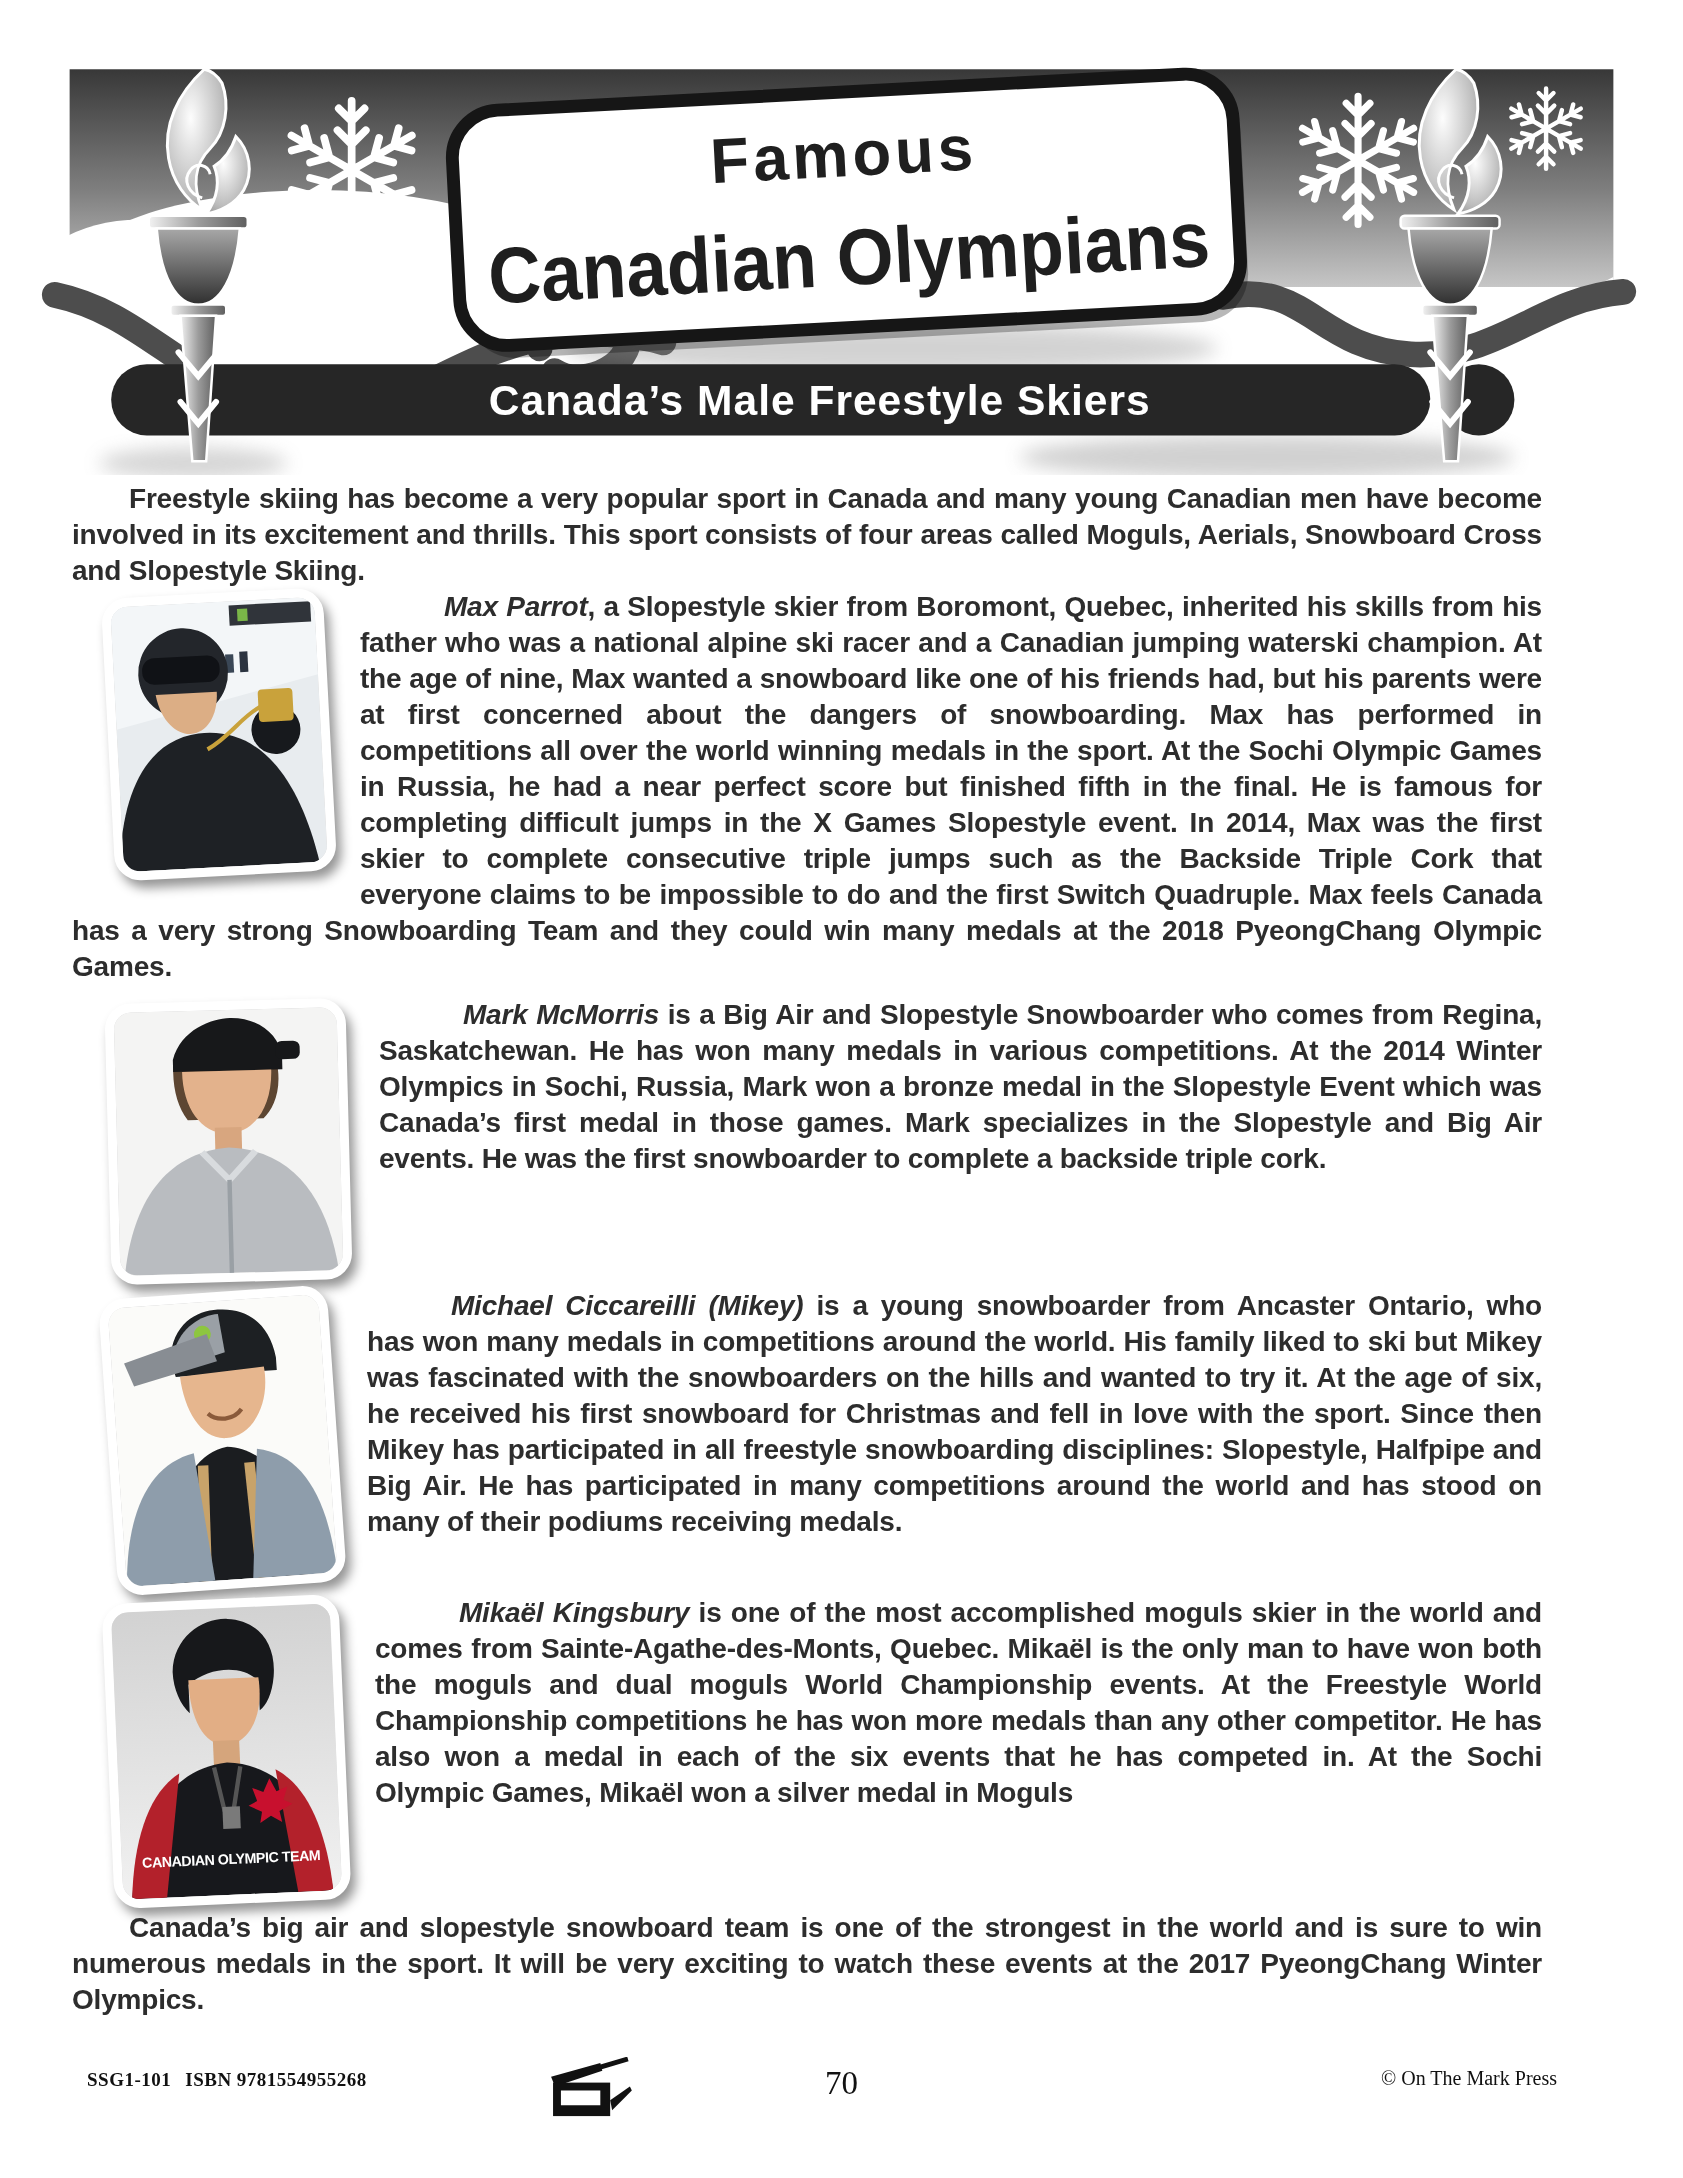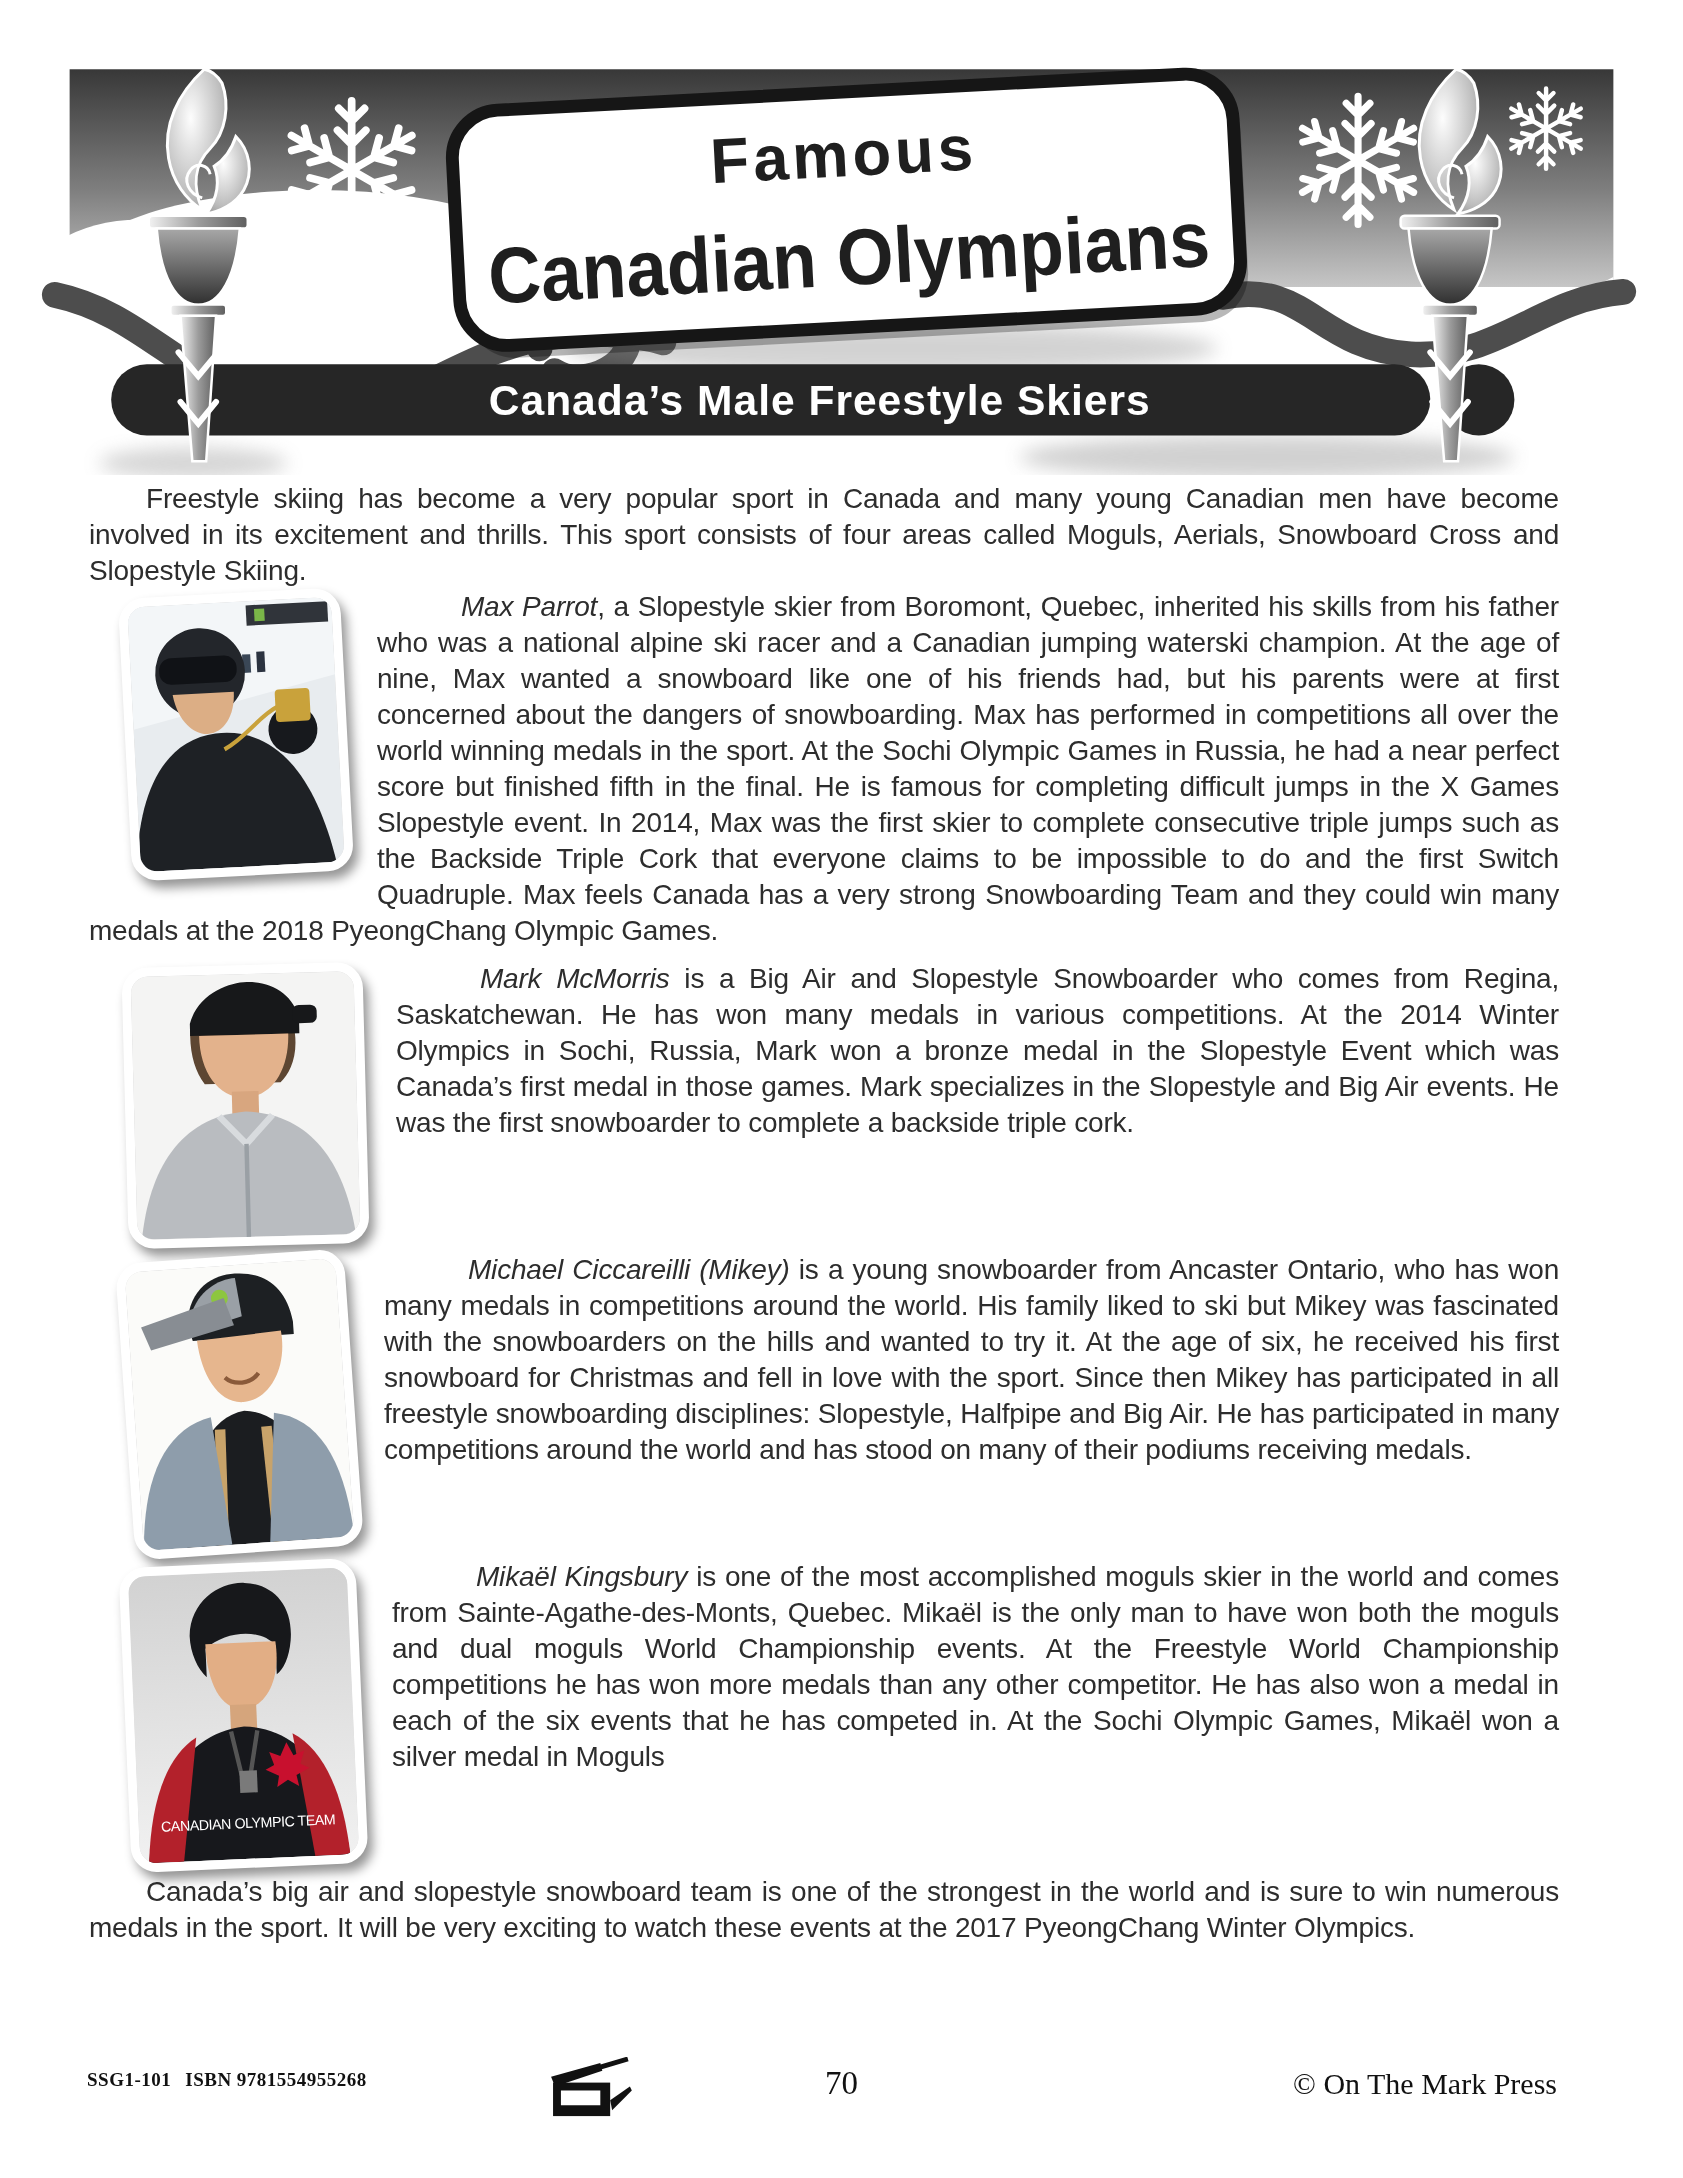--- a/index.html
+++ b/index.html
@@ -5,22 +5,22 @@
   html,body{margin:0;padding:0;background:#ffffff;}
   .page{
     position:relative;width:1683px;height:2178px;background:#fff;
     font-family:"Liberation Sans",sans-serif;color:#2d2d2d;overflow:hidden;
   }
   .header-art{position:absolute;top:0;left:0;width:1683px;height:475px;}
   .banner-title{font-family:"Liberation Sans",sans-serif;font-weight:bold;fill:#1f1f1f;}
   .bar-title{font-family:"Liberation Sans",sans-serif;font-weight:bold;fill:#ffffff;letter-spacing:1px;}
 
   .content{
-    position:absolute;left:89px;top:481px;width:1470px;
-    font-size:28px;line-height:36px;text-align:justify;letter-spacing:-0.2px;
+    position:absolute;left:72px;top:481px;width:1470px;
+    font-size:28px;line-height:36px;text-align:justify;letter-spacing:-0.2px;font-weight:bold;
   }
   .content p{margin:0;}
   .intro{text-indent:57px;margin-bottom:14px;}
   .bio{clear:left;margin-bottom:12px;}
   .bio-text{text-indent:55px;}
   .bio-name{font-style:italic;margin-left:29px;}
   .photo-frame{float:left;margin:4px 30px 6px 36px;}
   .photo{
     border:9px solid #fff;border-radius:26px;overflow:hidden;background:#ddd;
     box-shadow:5px 8px 11px rgba(0,0,0,0.42);
@@ -31,21 +31,21 @@
   .rot-c{transform:rotate(-4deg);}
   .rot-d{transform:rotate(-2.5deg);}
   .closing{clear:both;text-indent:57px;margin-top:18px;}
 
   .footer{position:absolute;left:0;top:2057px;width:1683px;height:89px;
     font-family:"Liberation Serif",serif;color:#111;}
   .footer-code{position:absolute;left:87px;top:12px;font-weight:bold;font-size:19px;letter-spacing:0.5px;white-space:nowrap;}
   .footer-code span{margin-right:14px;}
   .copier{position:absolute;left:543px;top:0;}
   .page-number{position:absolute;left:0;top:8px;width:1683px;text-align:center;font-size:33px;}
-  .copyright{position:absolute;right:126px;top:10px;font-size:30px;white-space:nowrap;}
+  .copyright{position:absolute;right:126px;top:10px;font-size:20px;white-space:nowrap;}
 </style>
 </head>
 <body>
 
 <div class="page">
 
   <svg class="header-art" viewBox="0 0 1700 480">
     <defs>
       <linearGradient id="gBand" x1="0" y1="0" x2="0" y2="1">
         <stop offset="0" stop-color="#383838"></stop>

